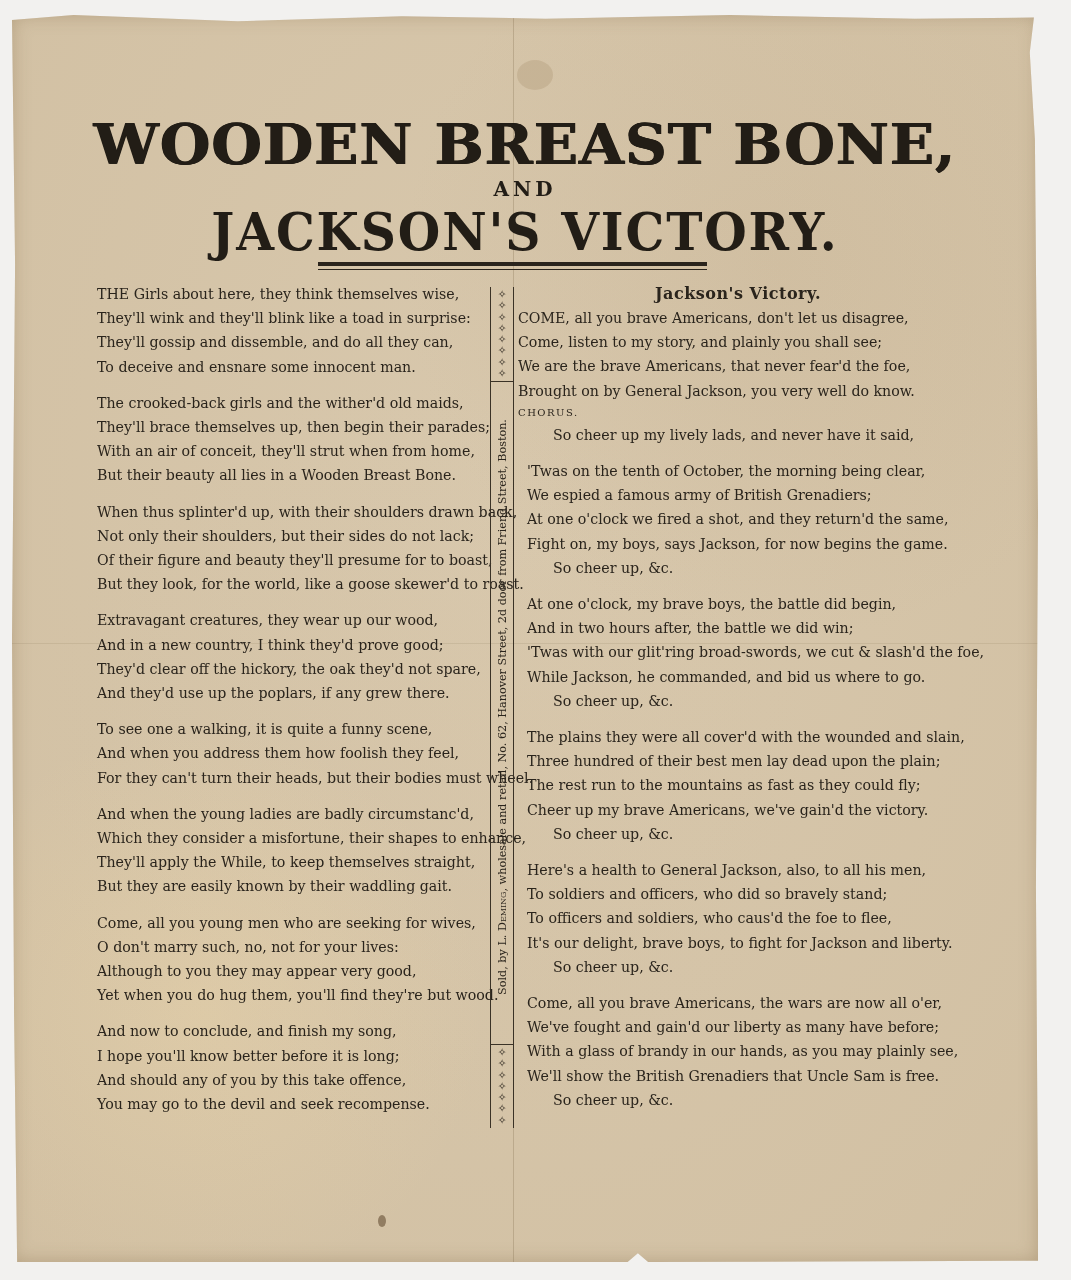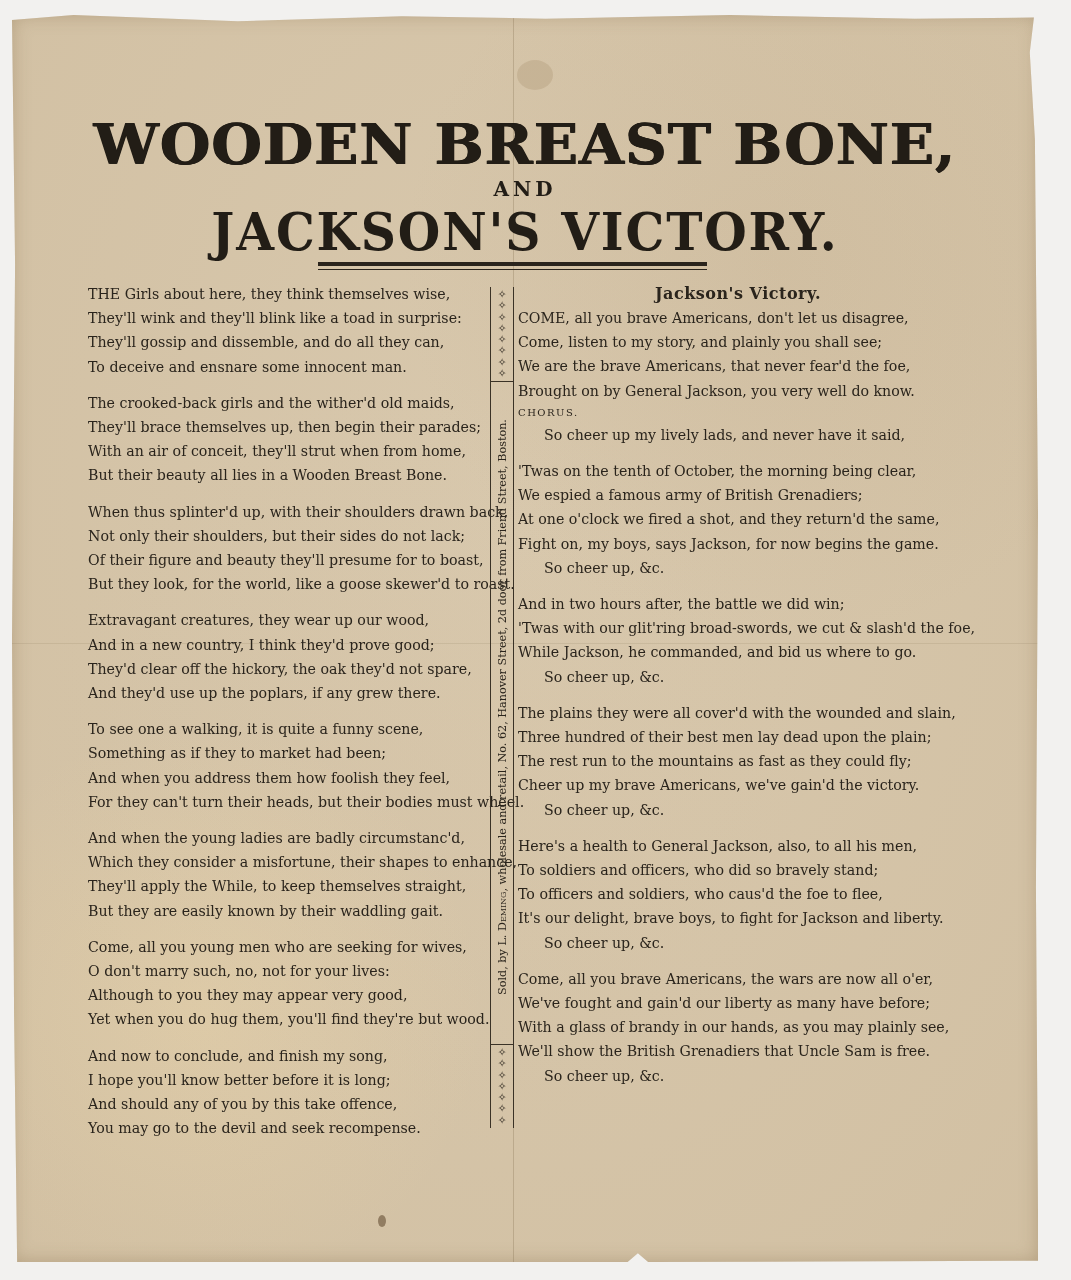--- a/index.html
+++ b/index.html
@@ -68,21 +68,21 @@
     }
     .col {
       position: absolute;
       font-size: 14.2px;
       line-height: 24.2px;
       color: #2a241c;
       white-space: nowrap;
     }
     .col-left { left: 76px; top: 267px; width: 400px; }
     .col-right { left: 506px; top: 267px; width: 440px; }
-    .stanza { margin-bottom: 12px; }
+    .stanza { margin-bottom: 12px; margin-left: 9px; }
     .line { display: block; }
     .indent { padding-left: 26px; }
     .song-heading {
       text-align: center;
       font-weight: bold;
       font-size: 16px;
       letter-spacing: 0.5px;
       line-height: 24px;
       margin-bottom: 0;
     }
@@ -162,21 +162,20 @@
       <span class="line">But they look, for the world, like a goose skewer'd to roast.</span>
     </div>
     <div class="stanza">
       <span class="line">Extravagant creatures, they wear up our wood,</span>
       <span class="line">And in a new country, I think they'd prove good;</span>
       <span class="line">They'd clear off the hickory, the oak they'd not spare,</span>
       <span class="line">And they'd use up the poplars, if any grew there.</span>
     </div>
     <div class="stanza">
       <span class="line">To see one a walking, it is quite a funny scene,</span>
-      <span class="line">Something as if they to market had been;</span>
       <span class="line">And when you address them how foolish they feel,</span>
       <span class="line">For they can't turn their heads, but their bodies must wheel.</span>
     </div>
     <div class="stanza">
       <span class="line">And when the young ladies are badly circumstanc'd,</span>
       <span class="line">Which they consider a misfortune, their shapes to enhance,</span>
       <span class="line">They'll apply the While, to keep themselves straight,</span>
       <span class="line">But they are easily known by their waddling gait.</span>
     </div>
     <div class="stanza">
@@ -234,20 +233,21 @@
     </div>
 
     <div class="stanza">
       <span class="line">'Twas on the tenth of October, the morning being clear,</span>
       <span class="line">We espied a famous army of British Grenadiers;</span>
       <span class="line">At one o'clock we fired a shot, and they return'd the same,</span>
       <span class="line">Fight on, my boys, says Jackson, for now begins the game.</span>
       <span class="line indent">So cheer up, &amp;c.</span>
     </div>
     <div class="stanza">
+      <span class="line">At one o'clock, my brave boys, the battle did begin,</span>
       <span class="line">And in two hours after, the battle we did win;</span>
       <span class="line">'Twas with our glit'ring broad-swords, we cut &amp; slash'd the foe,</span>
       <span class="line">While Jackson, he commanded, and bid us where to go.</span>
       <span class="line indent">So cheer up, &amp;c.</span>
     </div>
     <div class="stanza">
       <span class="line">The plains they were all cover'd with the wounded and slain,</span>
       <span class="line">Three hundred of their best men lay dead upon the plain;</span>
       <span class="line">The rest run to the mountains as fast as they could fly;</span>
       <span class="line">Cheer up my brave Americans, we've gain'd the victory.</span>

